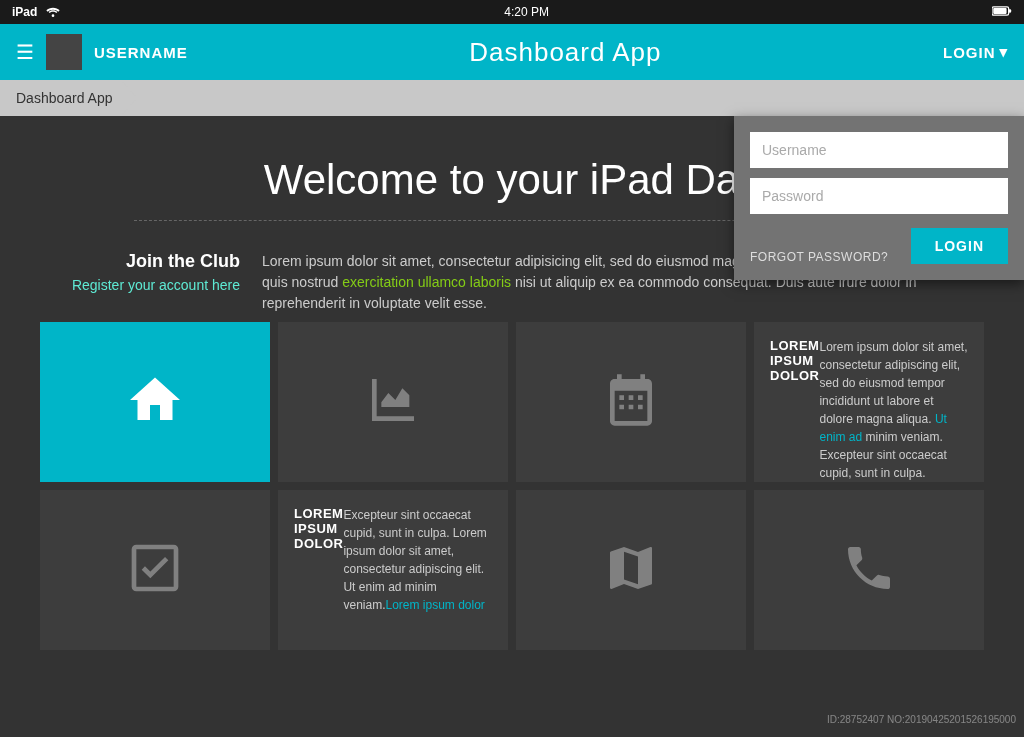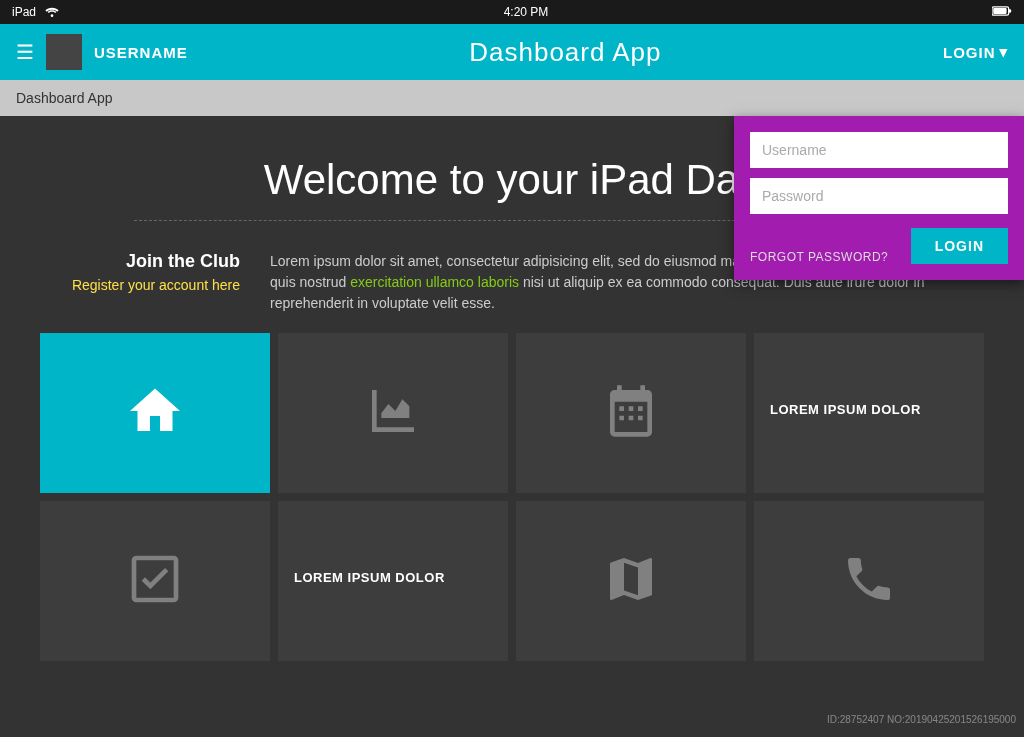--- a/index.html
+++ b/index.html
@@ -9,21 +9,21 @@
     .status-bar {
       background: #1a1a1a;
       height: 24px;
       display: flex;
       align-items: center;
       justify-content: space-between;
       padding: 0 12px;
       color: white;
       font-size: 12px;
     }
-    .status-left { display: flex; align-items: center; gap: 8px; }
+    .status-left { display: flex; align-items: center; gap: 8px; font-weight: bold; }
     .status-center { font-weight: 500; }
     .status-right { display: flex; align-items: center; gap: 4px; }
 
     
     .header {
       background: #00b5c8;
       height: 56px;
       display: flex;
       align-items: center;
       justify-content: space-between;
@@ -88,35 +88,35 @@
     .divider {
       border: none;
       border-top: 1px dashed #666;
       margin: 0 auto 30px auto;
       width: 80%;
     }
 
     
     .join-section {
       display: flex;
-      gap: 30px;
-      margin-bottom: 19px;
+      gap: 22px;
+      margin-bottom: 8px;
     }
     .join-left {
       min-width: 200px;
       text-align: right;
     }
     .join-title {
       color: white;
       font-size: 18px;
       font-weight: 600;
       margin-bottom: 4px;
     }
     .join-link {
-      color: #fde047;
+      color: #5eead4;
       font-size: 14px;
       text-decoration: none;
       cursor: pointer;
     }
     .join-text {
       color: #ccc;
       font-size: 14px;
       line-height: 1.5;
       flex: 1;
     }
@@ -133,24 +133,24 @@
     .grid-item {
       background: #3d3d3d;
       display: flex;
       align-items: center;
       justify-content: center;
       position: relative;
       overflow: hidden;
     }
     .grid-item.cyan { background: #00b5c8; }
     .grid-item.text-item {
-      flex-direction: column;
+      flex-direction: row;
       align-items: flex-start;
       padding: 16px;
-      justify-content: center;
+      justify-content: flex-end;
     }
 
     .grid-item-title {
       color: white;
       font-size: 13px;
       font-weight: 700;
       letter-spacing: 0.5px;
       margin-bottom: 8px;
     }
     .grid-item-text {
@@ -159,21 +159,21 @@
       line-height: 1.5;
     }
     .grid-item-text a { color: #00b5c8; text-decoration: none; }
 
     
     .login-dropdown {
       position: absolute;
       top: 0;
       right: 0;
       width: 290px;
-      background: #a21caf;
+      background: #737373;
       padding: 16px;
       z-index: 100;
       box-shadow: 0 4px 12px rgba(0,0,0,0.5);
     }
     .login-input {
       width: 100%;
       padding: 10px 12px;
       margin-bottom: 10px;
       border: none;
       background: white;
@@ -296,33 +296,39 @@
       <div class="grid-item">
         <span>
           <svg width="56" height="56" viewBox="0 0 24 24" fill="rgba(255,255,255,0.35)">
             <path d="M19 3h-1V1h-2v2H8V1H6v2H5c-1.1 0-2 .9-2 2v16c0 1.1.9 2 2 2h14c1.1 0 2-.9 2-2V5c0-1.1-.9-2-2-2zm0 18H5V8h14v13zM7 10h2v2H7zm4 0h2v2h-2zm4 0h2v2h-2zM7 14h2v2H7zm4 0h2v2h-2zm4 0h2v2h-2z"></path>
           </svg>
         </span>
       </div>
 
       <div class="grid-item text-item">
         <div class="grid-item-title">LOREM IPSUM DOLOR</div>
+        <div class="grid-item-text">
+          <span>Lorem ipsum dolor sit amet, consectetur adipiscing elit, sed do eiusmod tempor incididunt ut labore et dolore magna aliqua. </span><a style="color:#00b5c8;text-decoration:none;cursor:pointer;">Ut enim ad</a><span> minim veniam. Excepteur sint occaecat cupid, sunt in culpa.</span>
+        </div>
       </div>
 
       <div class="grid-item">
         <span>
           <svg width="56" height="56" viewBox="0 0 24 24" fill="none" stroke="rgba(255,255,255,0.35)" stroke-width="2">
             <rect x="3" y="3" width="18" height="18" rx="1"></rect>
             <polyline points="7,12 10,15 17,8"></polyline>
           </svg>
         </span>
       </div>
 
       <div class="grid-item text-item">
         <div class="grid-item-title">LOREM IPSUM DOLOR</div>
+        <div class="grid-item-text">
+          <span>Excepteur sint occaecat cupid, sunt in culpa. Lorem ipsum dolor sit amet, consectetur adipiscing elit. Ut enim ad minim veniam.</span><a style="color:#00b5c8;text-decoration:none;cursor:pointer;">Lorem ipsum dolor</a>
+        </div>
       </div>
 
       <div class="grid-item">
         <span>
           <svg width="56" height="56" viewBox="0 0 24 24" fill="rgba(255,255,255,0.35)">
             <path d="M20.5 3l-.16.03L15 5.1 9 3 3.36 4.9c-.21.07-.36.25-.36.48V20.5c0 .28.22.5.5.5l.16-.03L9 18.9l6 2.1 5.64-1.9c.21-.07.36-.25.36-.48V3.5c0-.28-.22-.5-.5-.5zM15 19l-6-2.11V5l6 2.11V19z"></path>
           </svg>
         </span>
       </div>
 

